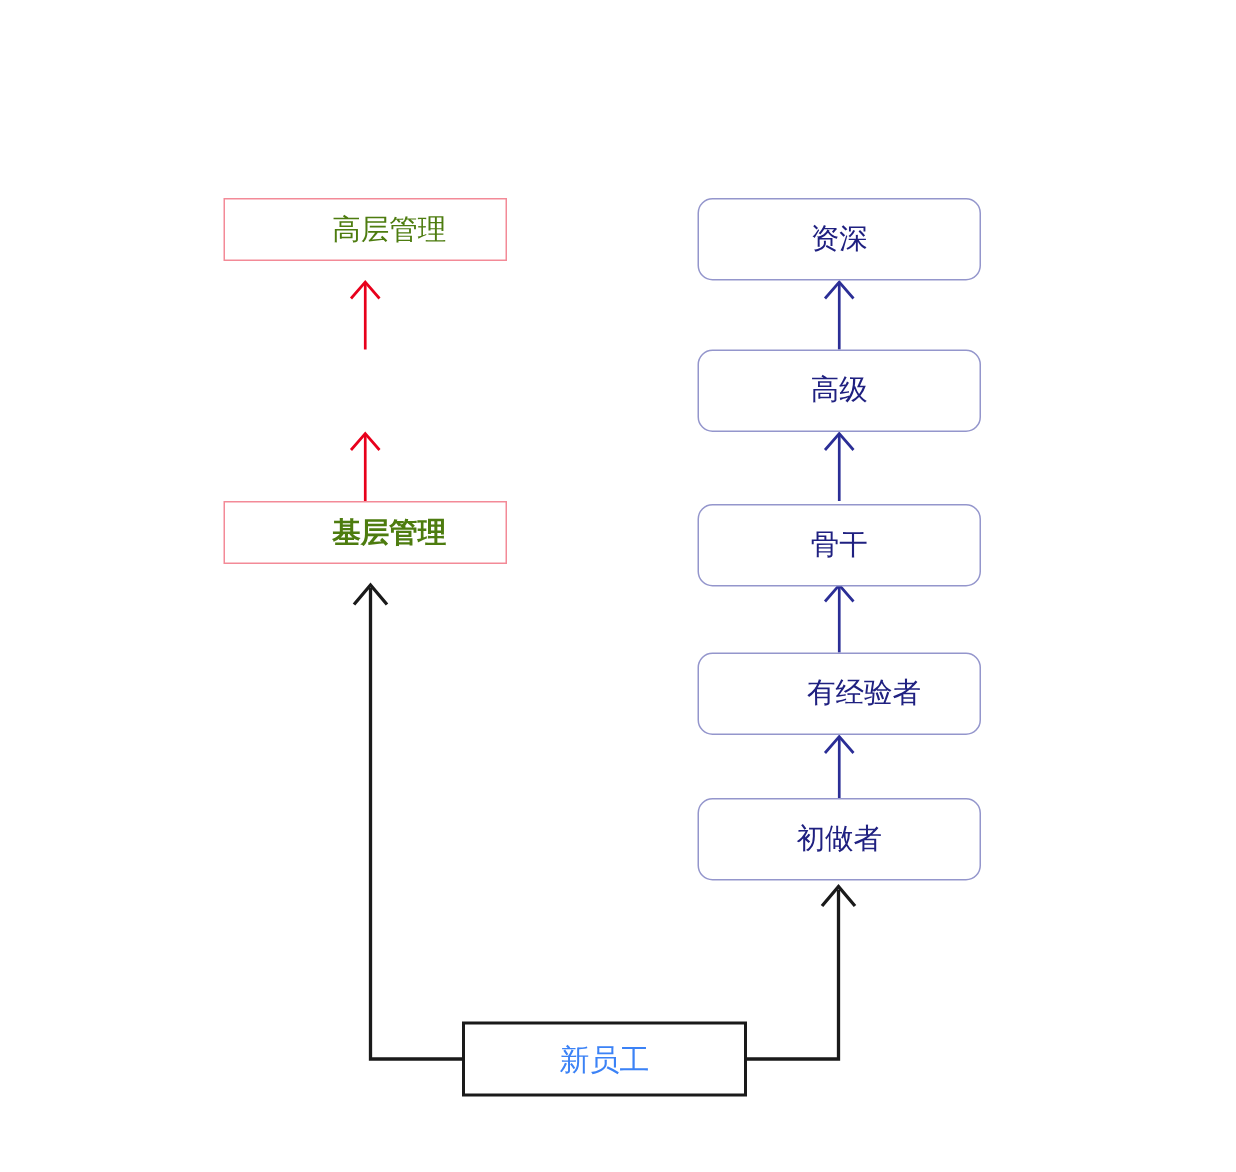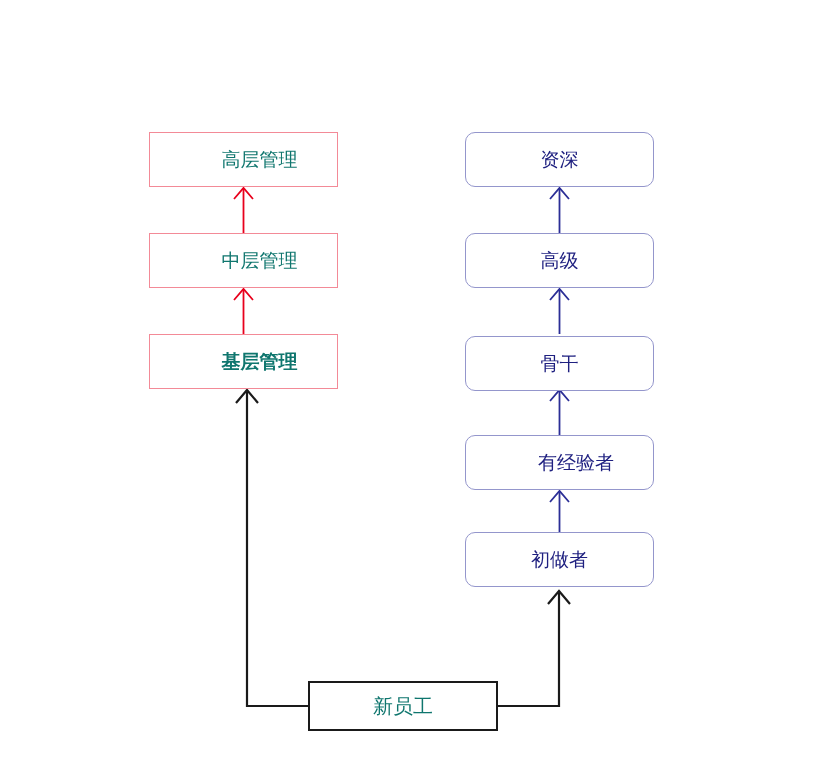--- a/index.html
+++ b/index.html
@@ -38,38 +38,38 @@
     white-space: nowrap;
   }
   .header-box {
     height: 52px;
     font-size: 19px;
     color: #ffffff;
     border: 1px solid transparent;
   }
 
   .mgmt-box {
-    height: 55px;
+    height: 42px;
     background: #ffffff;
     border: 1.4px solid #F38A97;
-    color: #0f766e;
+    color: #4d7c0f;
     font-size: 19px;
     padding-left: 32px;
   }
   .tech-box {
     height: 55px;
     background: #ffffff;
     border: 1.4px solid #9496CC;
     color: #1F2080;
     font-size: 19px;
   }
   .new-emp-box {
     background: #ffffff;
     border: 2.2px solid #1a1a1a;
-    color: #0f766e;
+    color: #3b82f6;
     font-size: 20px;
   }
   .col-mgmt { left: 149px; width: 189px; }
   .col-tech { left: 465px; width: 189px; border-radius: 10px; }
 </style>
 </head>
 <body>
 
 <div id="canvas">
 
@@ -109,21 +109,20 @@
     <g stroke="#1a1a1a" stroke-width="2.2" fill="none">
       <polyline points="497,706 559,706 559,593"></polyline>
       <polyline points="548,604 559,591 570,604"></polyline>
     </g>
   </svg>
 
   <div class="node header-box col-mgmt" style="top:45px;">管理通道</div>
 
   <div class="node mgmt-box col-mgmt" style="top:132px;">高层管理</div>
 
-  <div class="node mgmt-box col-mgmt" style="top:233px;">中层管理</div>
 
   <div class="node mgmt-box col-mgmt" style="top:334px;font-weight:bold;">基层管理</div>
 
   <div class="node header-box col-tech" style="top:45px;">专业技术通道</div>
 
   <div class="node tech-box col-tech" style="top:132px;">资深</div>
 
   <div class="node tech-box col-tech" style="top:233px;">高级</div>
 
   <div class="node tech-box col-tech" style="top:336px;font-family:Liberation Serif, serif;">骨干</div>

